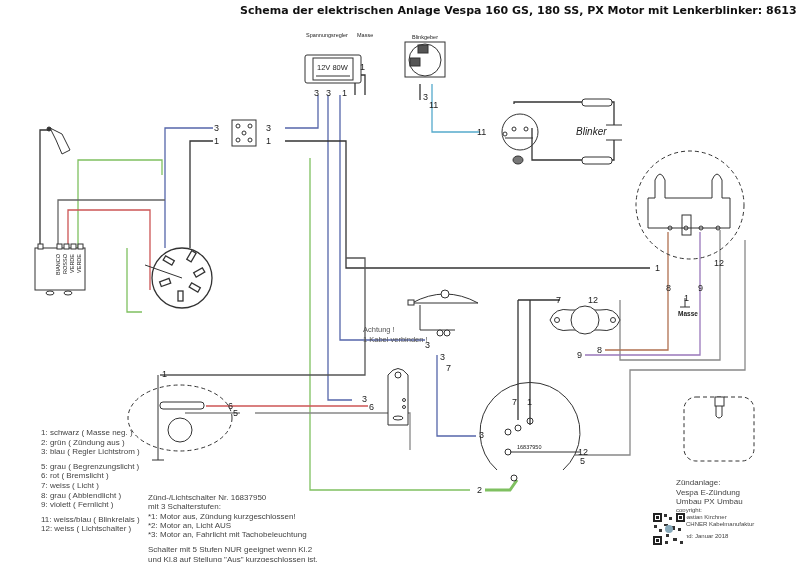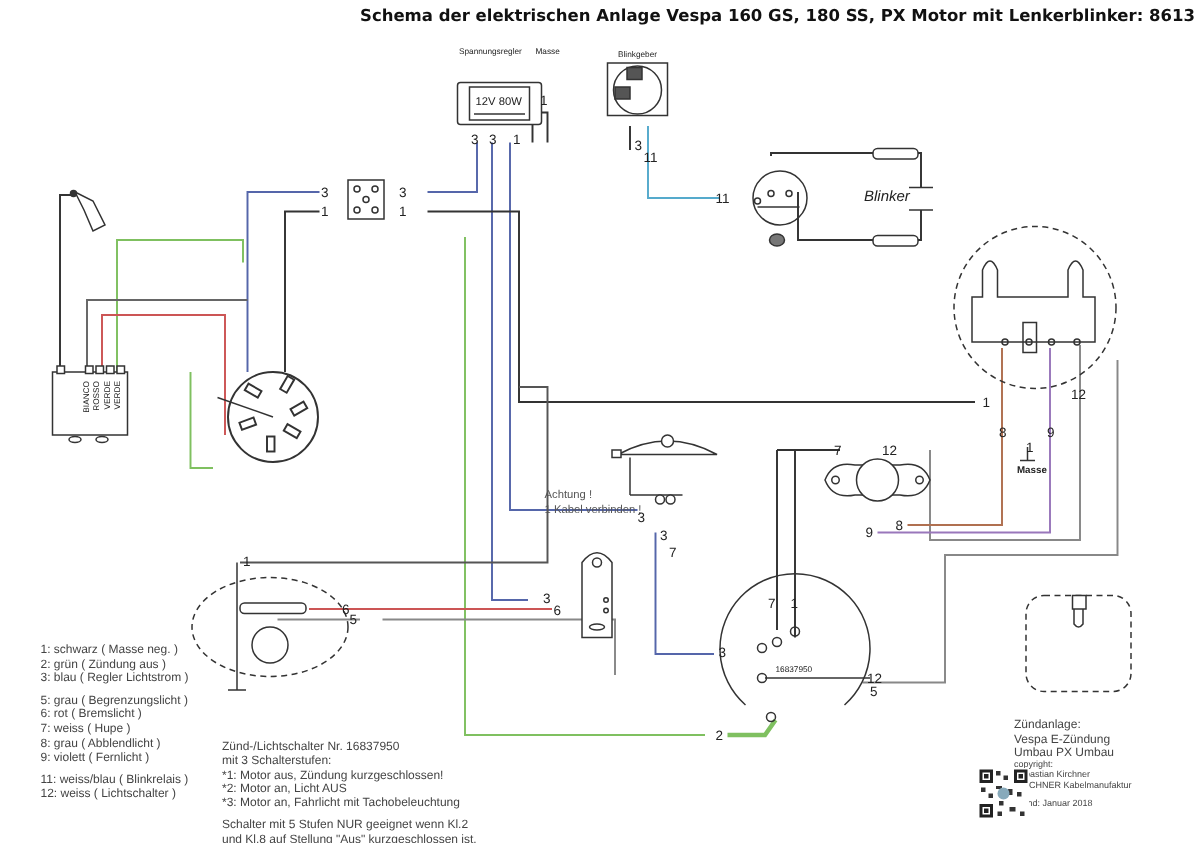--- a/index.html
+++ b/index.html
@@ -1,20 +1,20 @@
 <!DOCTYPE html>
 <html><head>
 <meta charset="utf-8">
 <style>
   html, body { margin:0; padding:0; background:#ffffff; }
   body { width:796px; height:562px; position:relative; overflow:hidden; font-family:"Liberation Sans", sans-serif; color:#333; }
   #diagram { position:absolute; left:0; top:0; width:796px; height:562px; }
   .txt { position:absolute; white-space:nowrap; }
   .title { left:240px; top:4px; font-size:11px; font-weight:bold; color:#111; font-family:"DejaVu Sans", sans-serif; }
-  .legend { left:27px; top:428px; font-size:8px; line-height:9.6px; color:#444; }
+  .legend { left:41px; top:428px; font-size:8px; line-height:9.6px; color:#444; }
   .legend .gap { height:5px; }
   .switchnote { left:148px; top:493px; font-size:8px; line-height:9.3px; color:#444; }
   .switchnote .gap { height:6px; }
   .credits { left:676px; top:478px; font-size:8px; line-height:9.5px; color:#444; }
   .credits .small { font-size:6px; line-height:7px; }
   .lbl { position:absolute; font-size:9px; color:#222; white-space:nowrap; }
   .tiny { position:absolute; font-size:5.5px; color:#222; white-space:nowrap; }
   .qr { position:absolute; left:652px; top:512px; width:34px; height:34px; }
 </style>
 </head>
@@ -245,21 +245,21 @@
 <div class="lbl" style="left:580px;top:456px;">5</div>
 <div class="lbl" style="left:477px;top:485px;">2</div>
 
 <div class="txt legend">
   <div>1: schwarz ( Masse neg. )</div>
   <div>2: grün ( Zündung aus )</div>
   <div>3: blau ( Regler Lichtstrom )</div>
   <div class="gap"></div>
   <div>5: grau ( Begrenzungslicht )</div>
   <div>6: rot ( Bremslicht )</div>
-  <div>7: weiss ( Hupe )</div>
+  <div>7: weiss ( Licht )</div>
   <div>8: grau ( Abblendlicht )</div>
   <div>9: violett ( Fernlicht )</div>
   <div class="gap"></div>
   <div>11: weiss/blau ( Blinkrelais )</div>
   <div>12: weiss ( Lichtschalter )</div>
 </div>
 
 <div class="txt switchnote">
   <div>Zünd-/Lichtschalter Nr. 16837950</div>
   <div>mit 3 Schalterstufen:</div>

